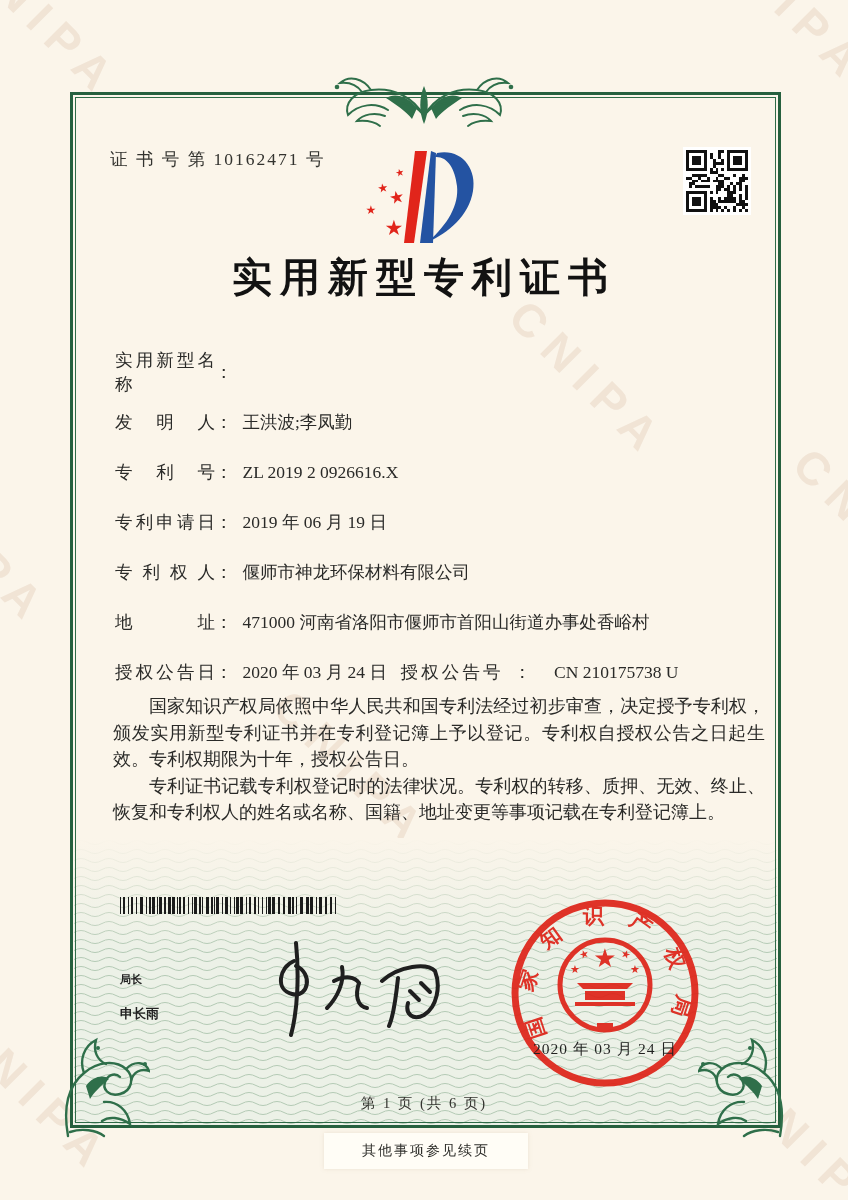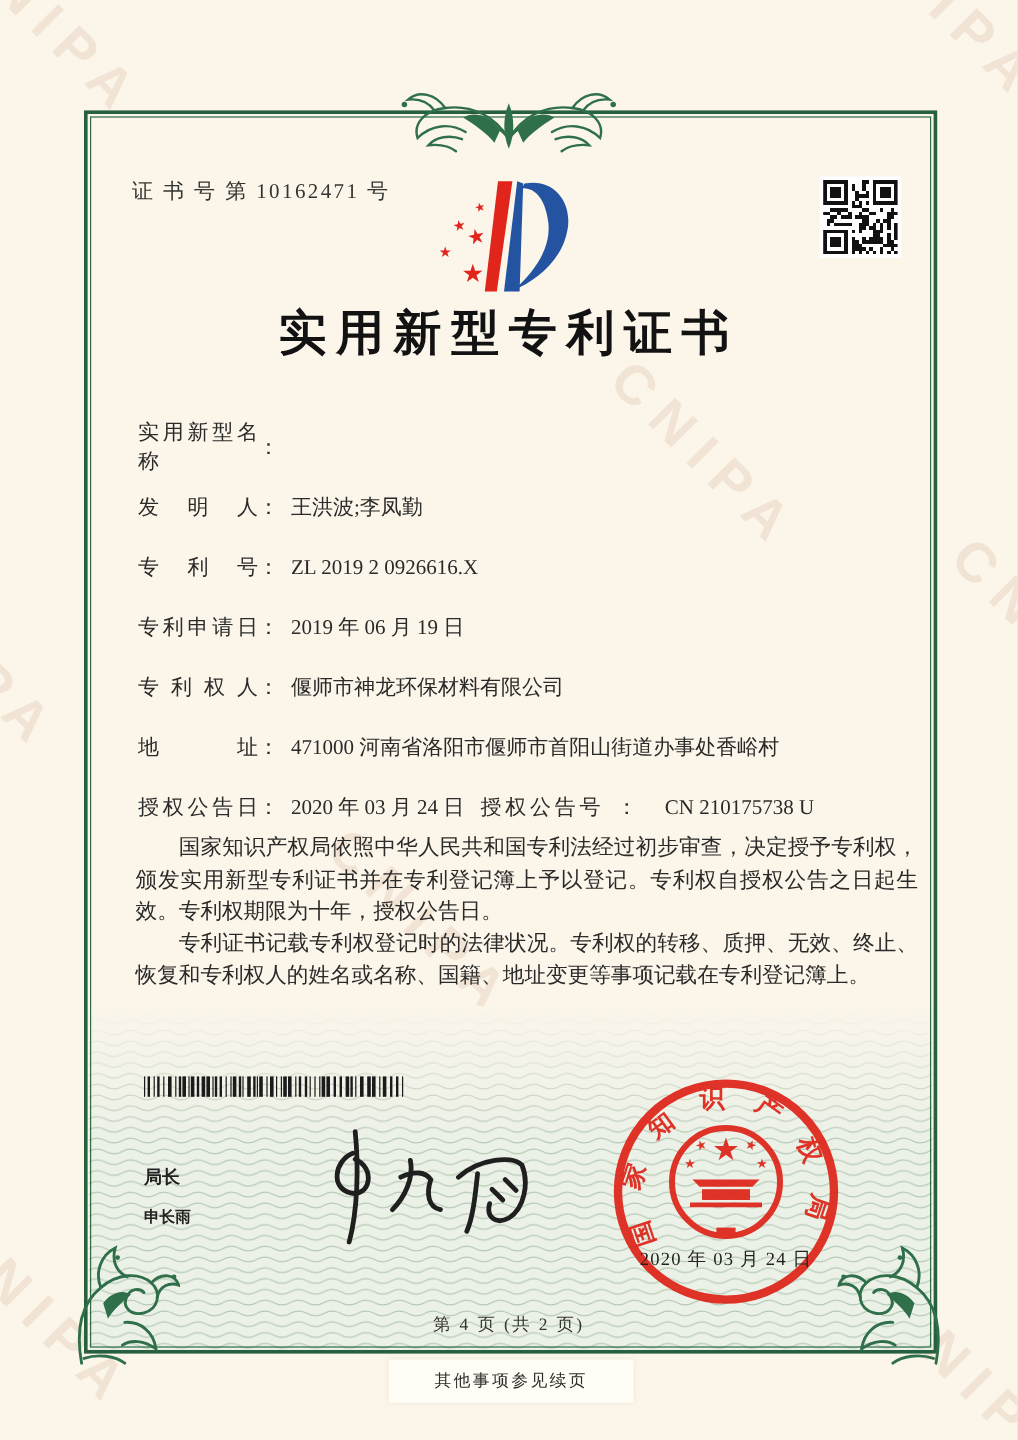--- a/index.html
+++ b/index.html
@@ -31,21 +31,21 @@
   .fvalue.w150{width:158px;flex:none;}
   .pair2{display:flex;align-items:center;gap:13px;}
   
   .paras{position:absolute;left:113px;top:693px;width:652px;font-size:18px;line-height:26.5px;
       text-align:justify;color:#2a2a28;z-index:4;}
   .paras p{margin:0;text-indent:2em;}
   
   .barcode{position:absolute;left:120px;top:897px;width:216px;height:17px;z-index:5;}
   .barcode i{position:absolute;top:0;bottom:0;background:#1b1b1b;}
   
-  .signer-title{position:absolute;left:120px;top:972px;font-size:15px;font-weight:bold;
+  .signer-title{position:absolute;left:120px;top:972px;font-size:11px;font-weight:bold;
       font-family:"Liberation Sans","DejaVu Sans",sans-serif;color:#222;z-index:5;}
   .signer-name{position:absolute;left:120px;top:1005px;font-size:13px;font-weight:bold;
       font-family:"Liberation Sans","DejaVu Sans",sans-serif;color:#222;z-index:5;}
   .signature{position:absolute;left:250px;top:933px;z-index:5;}
   
   .seal{position:absolute;left:505px;top:893px;z-index:6;}
   .seal text{font-family:"Liberation Serif","DejaVu Serif",serif;}
   
   .page-info{position:absolute;left:0;right:0;top:1094px;text-align:center;font-size:14.5px;
       letter-spacing:2px;color:#33332f;z-index:5;}
@@ -415,16 +415,16 @@
           <path d="M-28,-2 L28,-2 L22,4 L-22,4 Z"></path>
           <rect x="-20" y="6" width="40" height="9"></rect>
           <path d="M-30,17 L30,17 L30,21 L-30,21 Z"></path>
           <rect x="-8" y="38" width="16" height="6"></rect>
         </g>
       </g>
       <text x="100" y="161" font-size="15.5" fill="#111" text-anchor="middle" letter-spacing="1">2020 年 03 月 24 日</text>
     </g>
   </svg>
 
-  <div class="page-info">第 4 页 (共 2 页)</div>
+  <div class="page-info">第 1 页 (共 6 页)</div>
   <div class="footer-note">其他事项参见续页</div>
 
 </div>
 
 </body></html>

